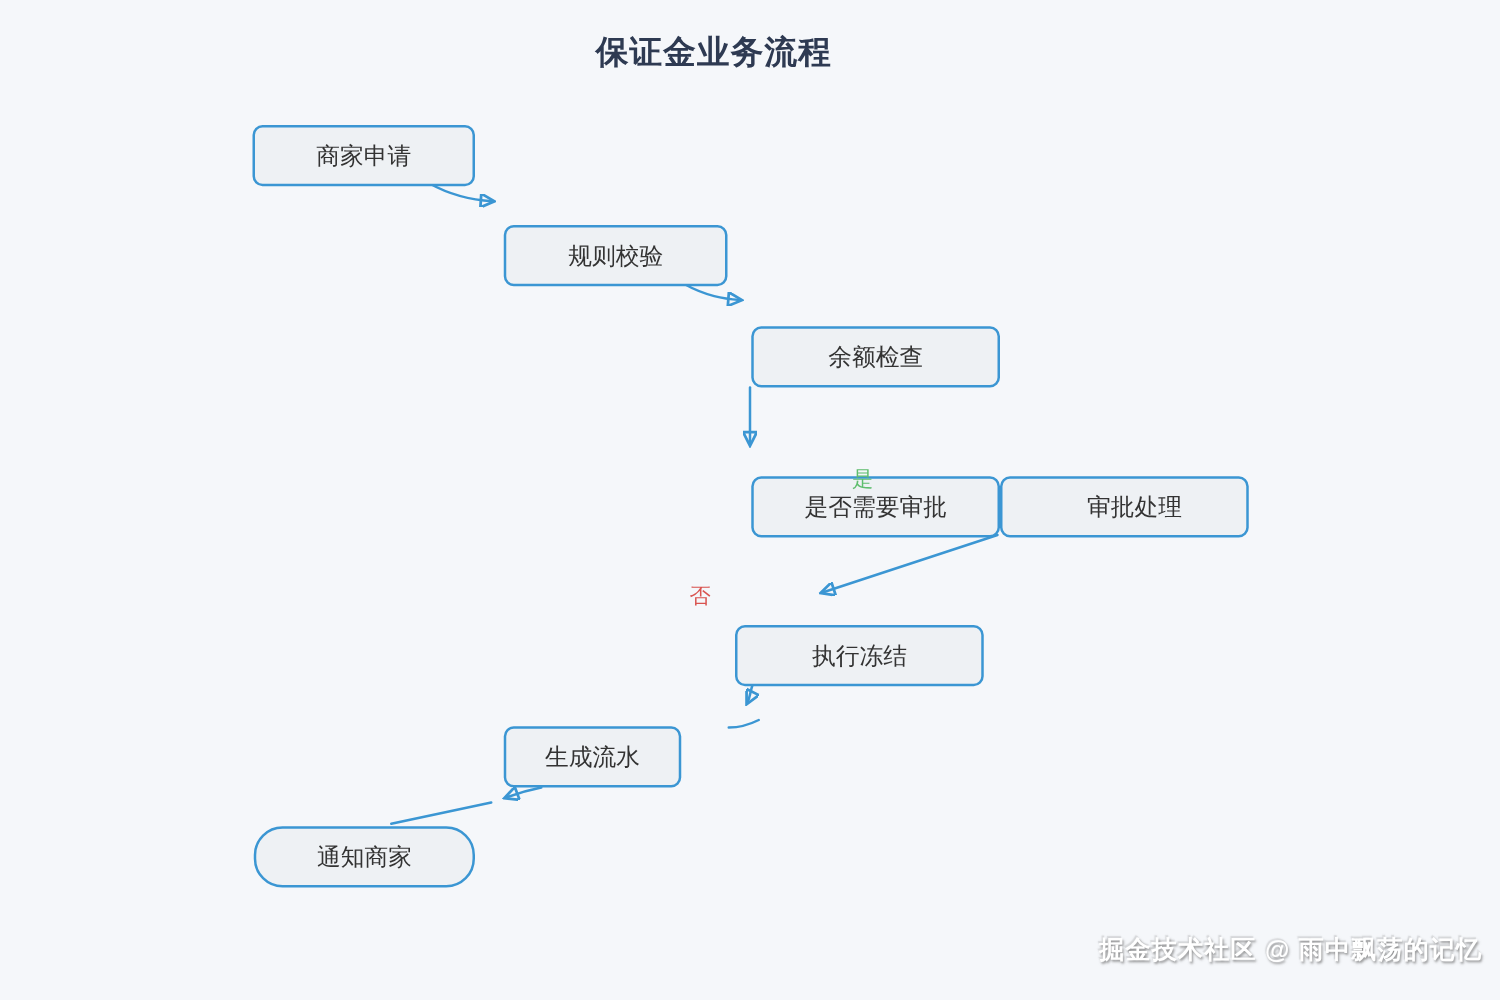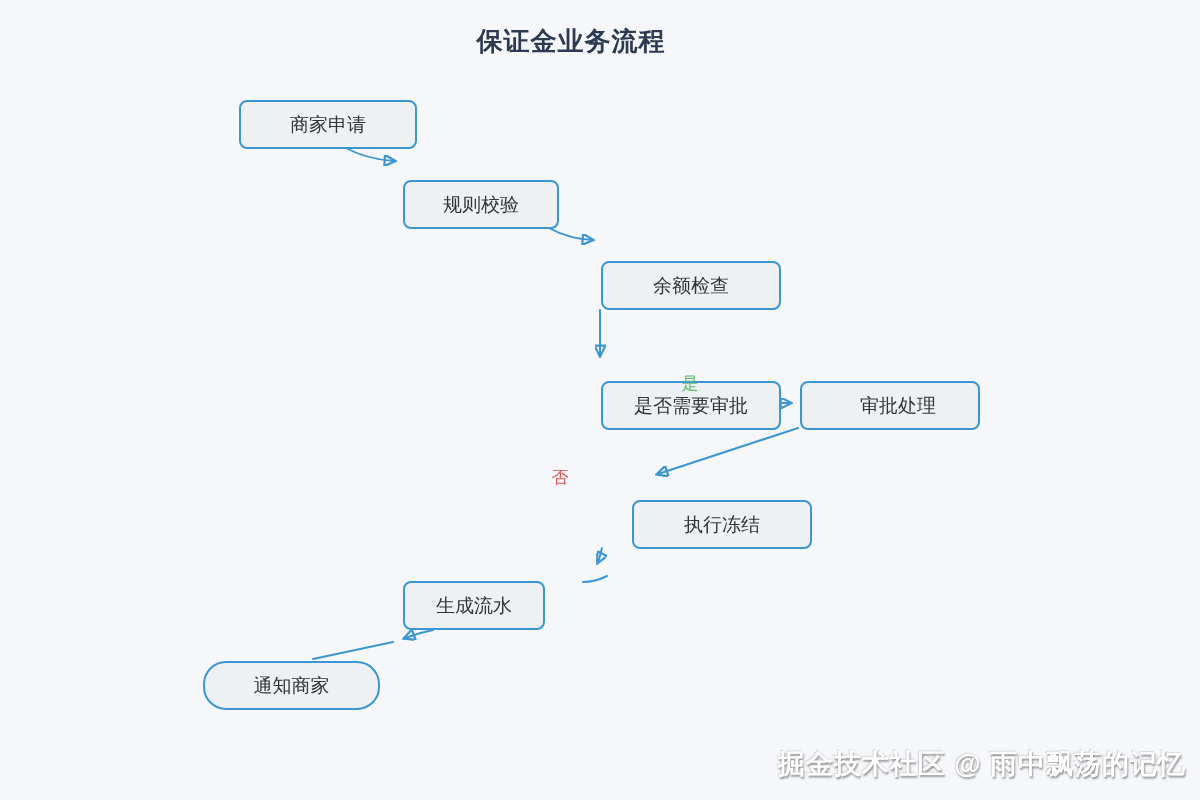--- a/index.html
+++ b/index.html
@@ -11,48 +11,48 @@
   }
   .title{
     position:absolute;top:24px;left:0;width:1142px;
     text-align:center;
     font-size:26px;font-weight:bold;color:#2e3a52;
     letter-spacing:1px;
   }
   .node{
     position:absolute;
     box-sizing:border-box;
-    width:180px;height:49px;
+    width:199px;height:49px;
     background:#eef1f4;
     border:2px solid #3b96d3;
     border-radius:8px;
     display:flex;align-items:center;justify-content:center;
     font-size:19px;color:#333333;
   }
-  .n-apply   {left:202px;top:100px;width:178px;margin-left:37px;}
-  .n-rule    {left:403px;top:180px;width:156px;}
+  .n-apply   {left:202px;top:100px;width:178px;}
+  .n-rule    {left:403px;top:180px;width:179px;}
   .n-balance {left:601px;top:261px;}
   .n-decide  {left:601px;top:381px;font-family:Liberation Mono, monospace;}
   .n-approve {left:800px;top:381px;padding-left:16px;}
-  .n-freeze  {left:632px;top:500px;}
+  .n-freeze  {left:588px;top:500px;}
   .n-record  {left:403px;top:581px;width:142px;}
   .n-notify  {left:203px;top:661px;width:177px;border-radius:23px;}
   .edge-label{
     position:absolute;
     font-size:17px;font-weight:normal;
     transform:translate(-50%,-50%);
     line-height:1;
   }
   .lbl-yes{left:690px;top:383px;color:#5fbe6e;}
   .lbl-no {left:560px;top:477px;color:#d95450;}
   svg.edges{position:absolute;left:0;top:0;}
   svg.edges path{stroke:#3b96d3;stroke-width:2;fill:none;stroke-linecap:round;}
   .watermark{
     position:absolute;top:746px;right:14px;
-    font-size:27px;font-weight:bold;color:#ffffff;
+    font-size:20px;font-weight:bold;color:#ffffff;
     text-shadow:1px 2px 2px rgba(90,90,90,0.6), -1px -1px 1px rgba(120,120,120,0.25);
     letter-spacing:1px;white-space:nowrap;
   }
 </style>
 </head>
 <body>
 
 <div class="title">保证金业务流程</div>
 
 <svg class="edges" width="1200" height="800" aria-hidden="true">

